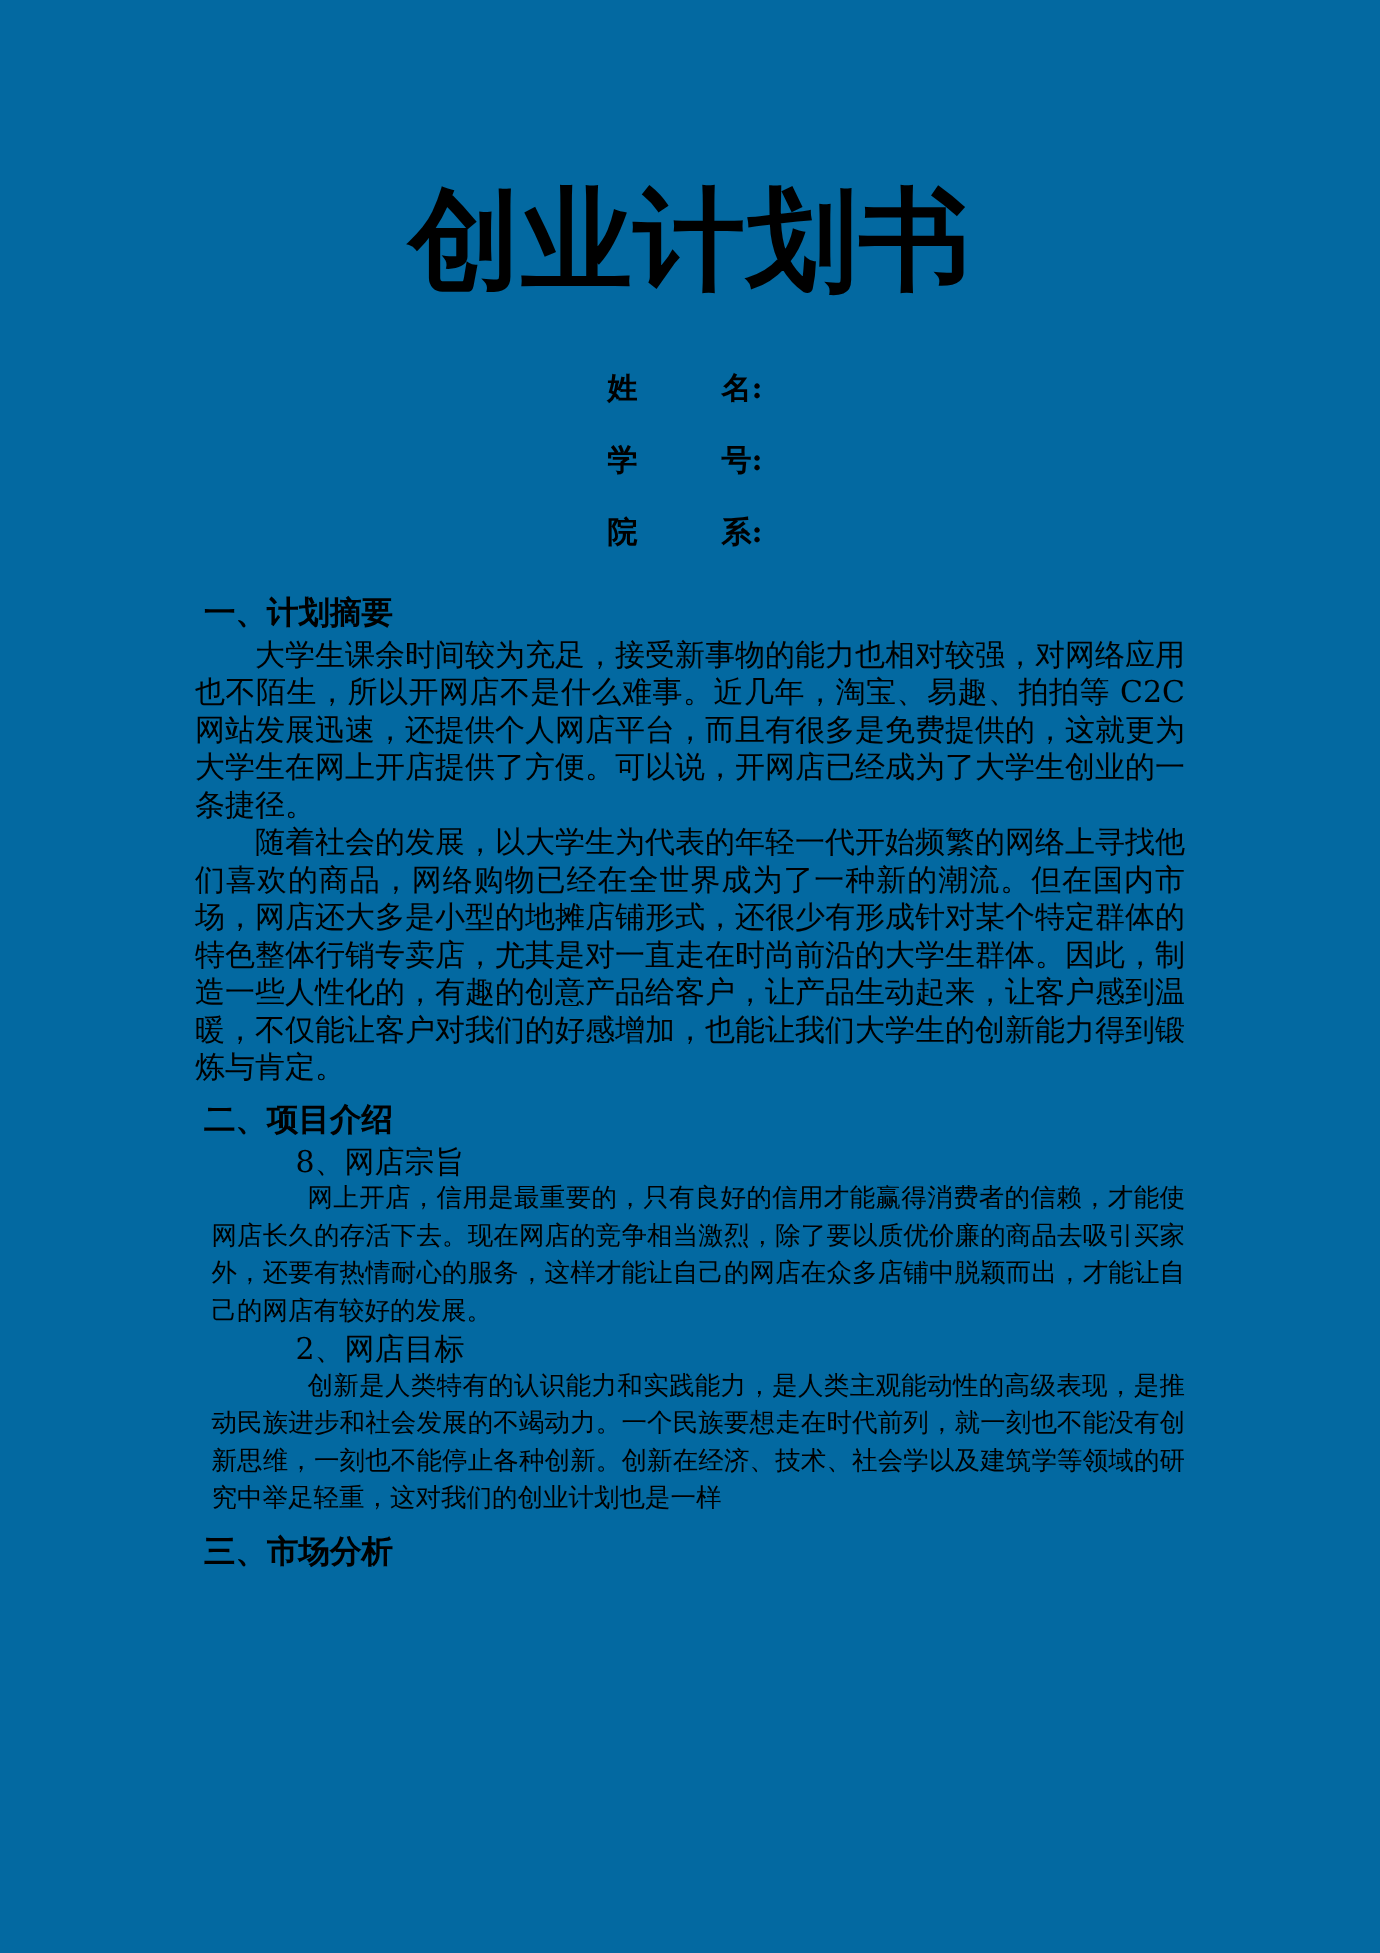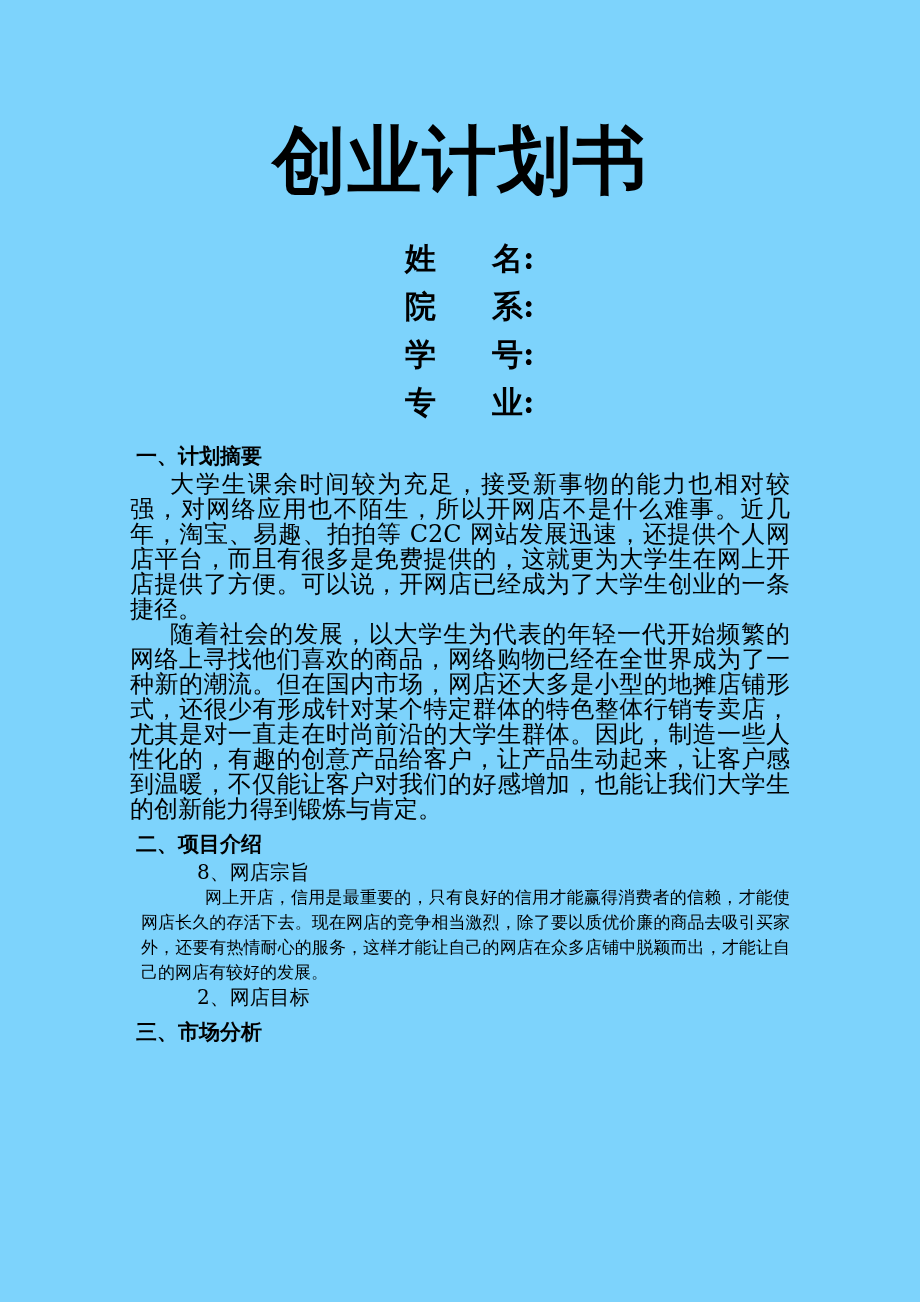--- a/index.html
+++ b/index.html
@@ -1,20 +1,20 @@
 <!DOCTYPE html>
 <html><head>
 <meta charset="utf-8">
 <style>
   html, body { margin: 0; padding: 0; background: #ffffff; }
   .page {
     position: relative;
     width: 920px;
     height: 1302px;
-    background: #7dd3fc;
+    background: #0369a1;
     color: #000000;
     overflow: hidden;
     font-family: "DejaVu Serif", "Liberation Serif", serif;
   }
   .inner { padding: 0 130px; }
 
   .doc-title {
     margin: 0;
     padding-top: 112px;
     font-size: 74px;
@@ -23,38 +23,38 @@
     text-align: center;
     letter-spacing: 1px;
     font-family: "DejaVu Serif", "Liberation Serif", serif;
     white-space: nowrap;
   }
 
   .fields { margin: 26px 0 0 275px; }
   .field-row {
     height: 48px;
     line-height: 48px;
-    font-size: 31px;
+    font-size: 20px;
     font-weight: bold;
     font-family: "DejaVu Serif", "Liberation Serif", serif;
   }
   .field-gap { display: inline-block; width: 56px; }
 
   h2.sec {
     margin: 14px 0 0 6px;
     font-size: 21px;
     line-height: 32px;
     font-weight: bold;
     font-family: "DejaVu Sans", "Liberation Sans", sans-serif;
   }
   h2.sec.tight { margin-top: 6px; }
 
   p.body {
     margin: 0;
-    font-size: 24px;
+    font-size: 20px;
     line-height: 25px;
     text-align: justify;
     text-indent: 40px;
   }
   p.item-title {
     margin: 0 0 0 67px;
     font-size: 20px;
     line-height: 25px;
   }
   p.item-line {
@@ -73,30 +73,30 @@
 </head>
 <body>
 
 <div class="page">
   <div class="inner">
 
     <h1 class="doc-title">创业计划书</h1>
 
     <div class="fields">
       <div class="field-row"><span>姓</span><span class="field-gap"></span><span>名:</span></div>
+      <div class="field-row"><span>学</span><span class="field-gap"></span><span>号:</span></div>
       <div class="field-row"><span>院</span><span class="field-gap"></span><span>系:</span></div>
-      <div class="field-row"><span>学</span><span class="field-gap"></span><span>号:</span></div>
-      <div class="field-row"><span>专</span><span class="field-gap"></span><span>业:</span></div>
     </div>
 
     <h2 class="sec">一、计划摘要</h2>
     <p class="body">大学生课余时间较为充足，接受新事物的能力也相对较强，对网络应用也不陌生，所以开网店不是什么难事。近几年，淘宝、易趣、拍拍等 C2C 网站发展迅速，还提供个人网店平台，而且有很多是免费提供的，这就更为大学生在网上开店提供了方便。可以说，开网店已经成为了大学生创业的一条捷径。</p>
     <p class="body">随着社会的发展，以大学生为代表的年轻一代开始频繁的网络上寻找他们喜欢的商品，网络购物已经在全世界成为了一种新的潮流。但在国内市场，网店还大多是小型的地摊店铺形式，还很少有形成针对某个特定群体的特色整体行销专卖店，尤其是对一直走在时尚前沿的大学生群体。因此，制造一些人性化的，有趣的创意产品给客户，让产品生动起来，让客户感到温暖，不仅能让客户对我们的好感增加，也能让我们大学生的创新能力得到锻炼与肯定。</p>
 
     <h2 class="sec tight">二、项目介绍</h2>
     <p class="item-title">8、网店宗旨</p>
     <p class="item-para">网上开店，信用是最重要的，只有良好的信用才能赢得消费者的信赖，才能使网店长久的存活下去。现在网店的竞争相当激烈，除了要以质优价廉的商品去吸引买家外，还要有热情耐心的服务，这样才能让自己的网店在众多店铺中脱颖而出，才能让自己的网店有较好的发展。</p>
     <p class="item-title">2、网店目标</p>
+    <p class="item-para">创新是人类特有的认识能力和实践能力，是人类主观能动性的高级表现，是推动民族进步和社会发展的不竭动力。一个民族要想走在时代前列，就一刻也不能没有创新思维，一刻也不能停止各种创新。创新在经济、技术、社会学以及建筑学等领域的研究中举足轻重，这对我们的创业计划也是一样</p>
 
     <h2 class="sec tight">三、市场分析</h2>
 
   </div>
 </div>
 
 </body></html>

